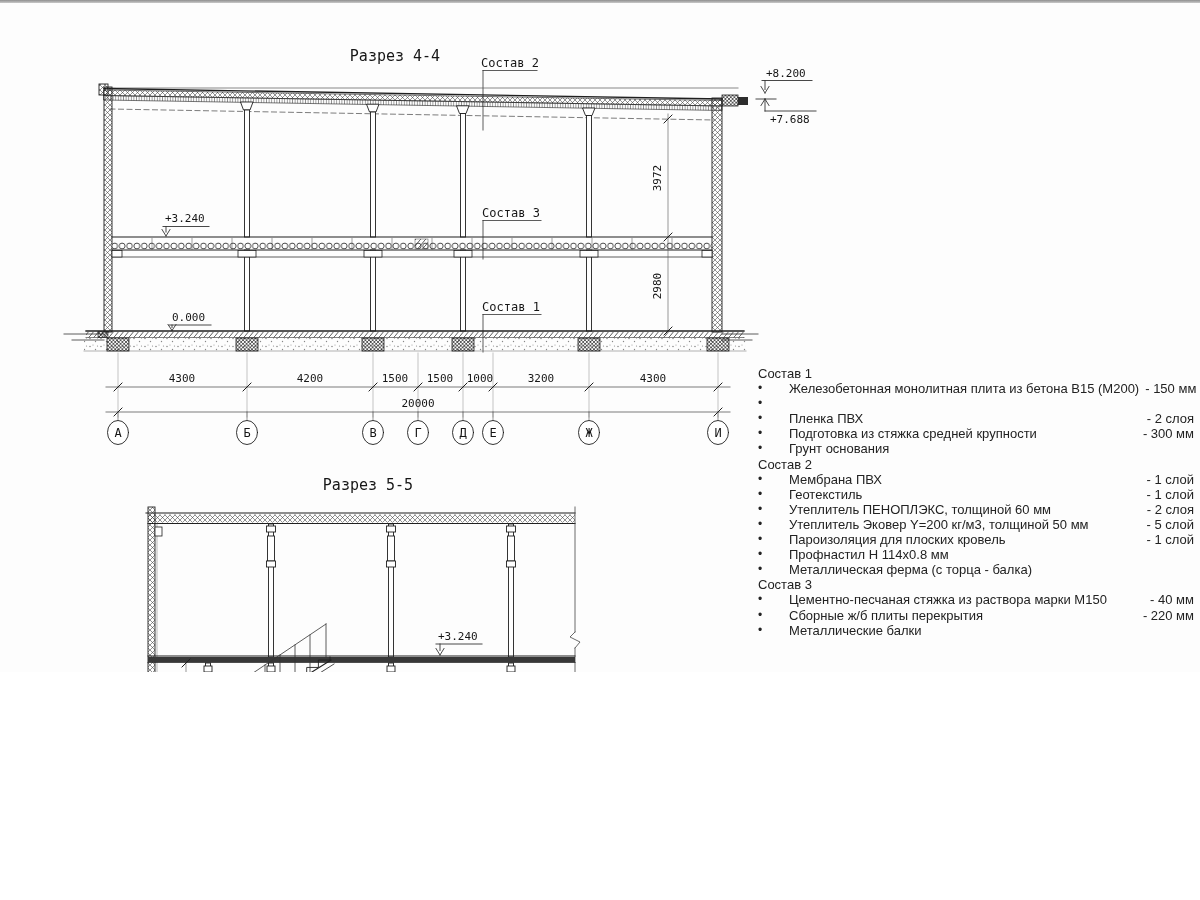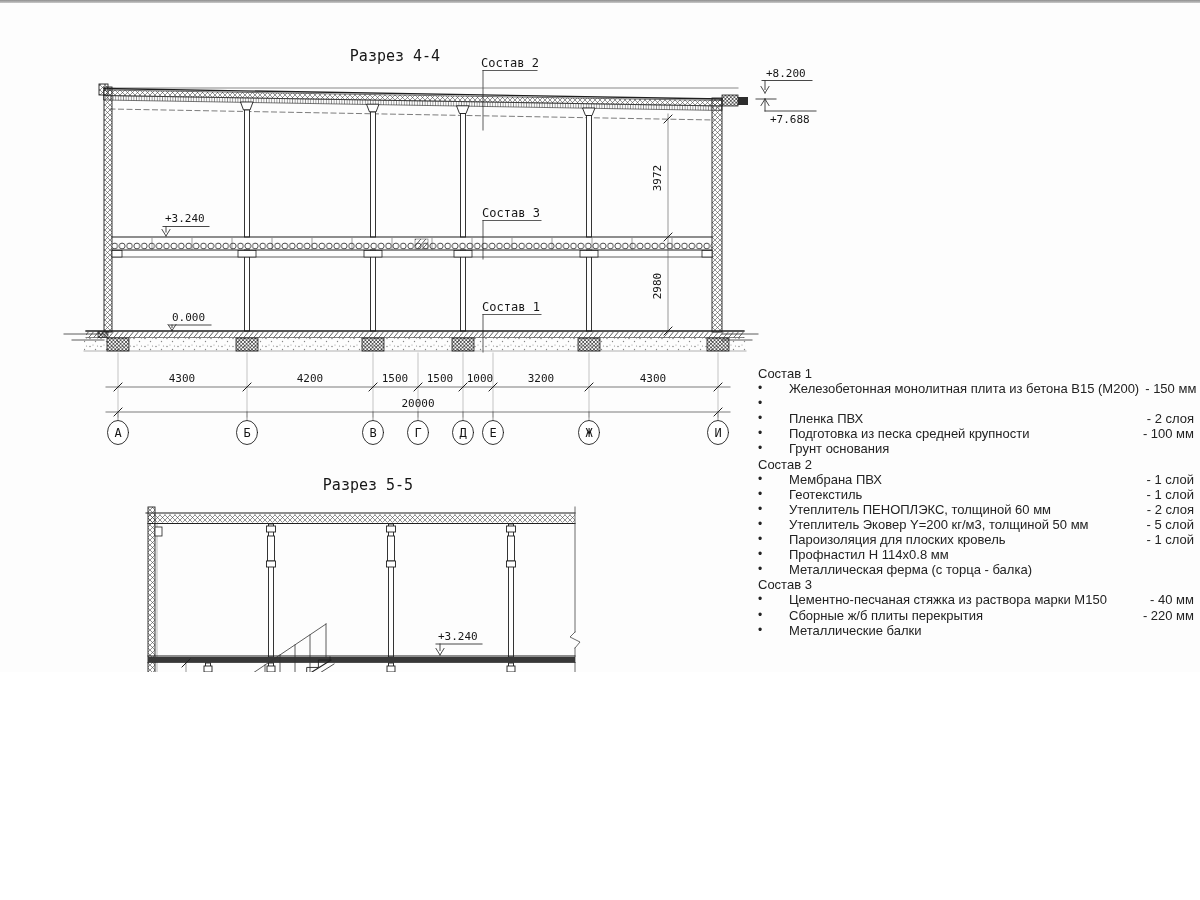--- a/index.html
+++ b/index.html
@@ -340,22 +340,22 @@
         <span class="b">•</span>
         <span class="v"></span>
       </div>
   <div class="lrow">
         <span class="b">•</span>
         <span class="n">Пленка ПВХ</span>
         <span class="v">-  2 слоя</span>
       </div>
   <div class="lrow">
         <span class="b">•</span>
-        <span class="n">Подготовка из песка средней крупности</span>
-        <span class="v">- 100 мм</span>
+        <span class="n">Подготовка из стяжка средней крупности</span>
+        <span class="v">- 300 мм</span>
       </div>
   <div class="lrow">
         <span class="b">•</span>
         <span class="n">Грунт основания</span>
         <span class="v"></span>
       </div>
   <div class="ttl">Состав 2</div>
   <div class="lrow">
         <span class="b">•</span>
         <span class="n">Мембрана ПВХ</span>

